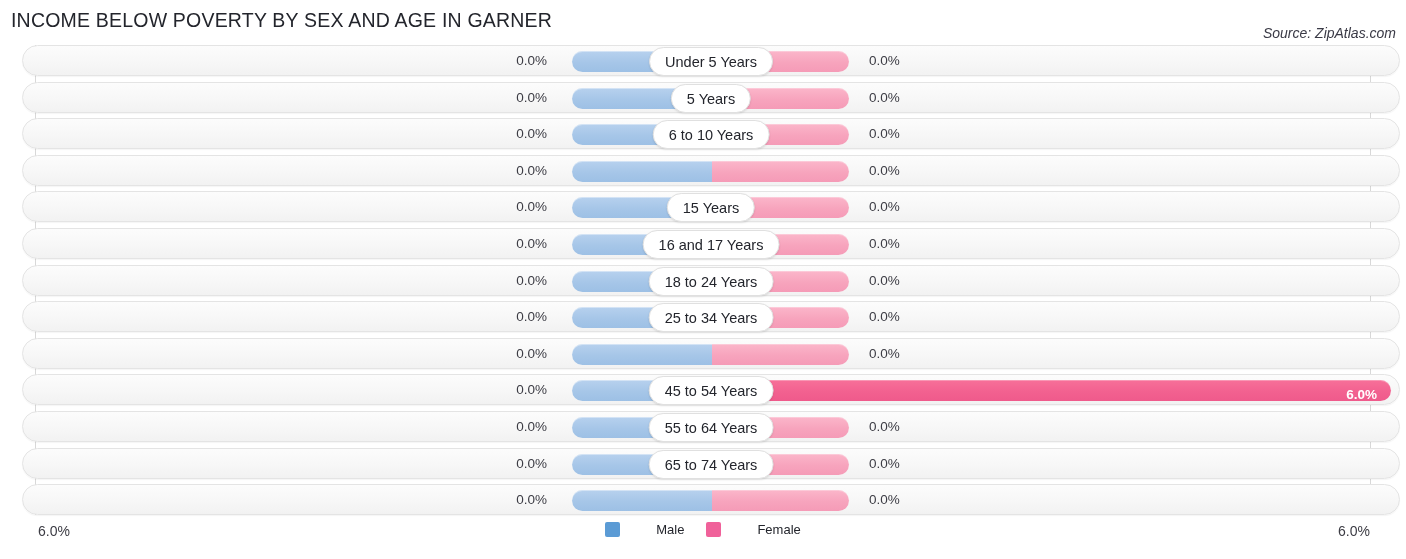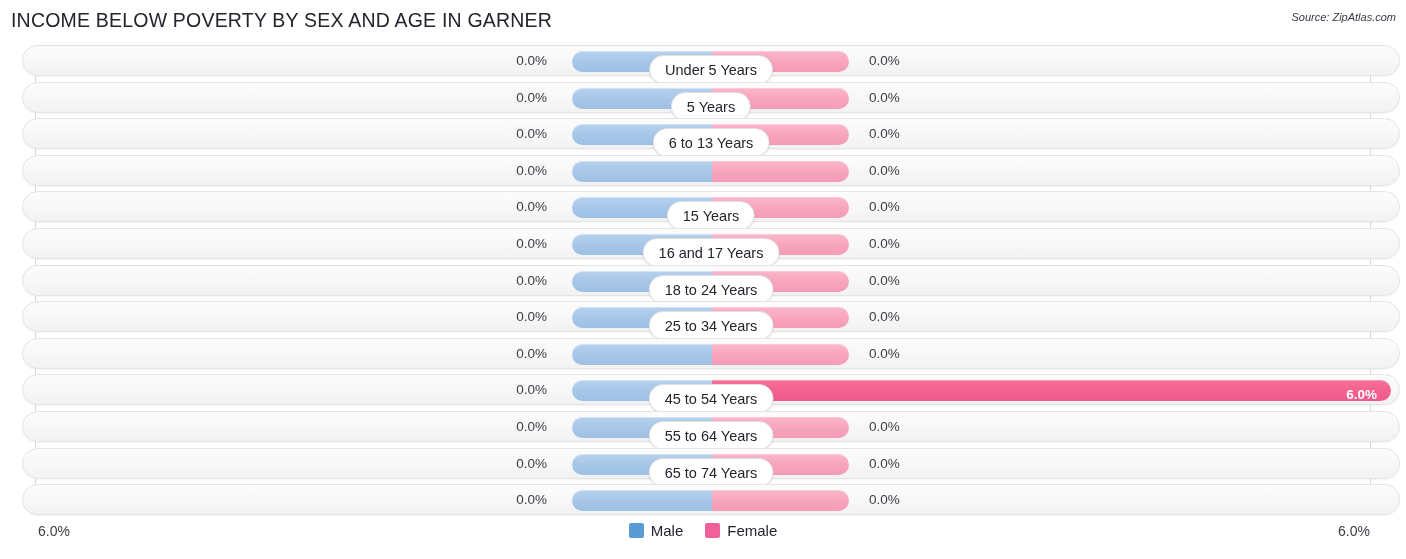--- a/index.html
+++ b/index.html
@@ -28,22 +28,22 @@
     top: 9px;
     font-size: 19.5px;
     letter-spacing: 0.2px;
     color: #23252c;
     font-weight: 400;
     white-space: nowrap;
   }
   .source-note {
     position: absolute;
     right: 10px;
-    top: 11px;
-    font-size: 11px;
+    top: 25px;
+    font-size: 14px;
     font-style: italic;
     color: #3a3a46;
     white-space: nowrap;
   }
 
   
   .plot {
     position: absolute;
     left: 0;
     top: 45px;
@@ -126,21 +126,21 @@
     right: 14px;
     font-size: 13.5px;
     color: #ffffff;
     font-weight: 700;
     white-space: nowrap;
   }
 
   
   .pill {
     position: absolute;
-    top: 9px;
+    top: 1px;
     left: 50%;
     transform: translateX(-50%);
     height: 29px;
     line-height: 29px;
     padding: 0 15px;
     background: #ffffff;
     border: 1px solid #e0e0e0;
     border-radius: 15px;
     font-size: 14.5px;
     color: #23252c;
@@ -184,22 +184,23 @@
   }
   .swatch {
     width: 15px;
     height: 15px;
     border-radius: 2px;
     display: inline-block;
   }
   .swatch-male   { background: #5b9bd5; }
   .swatch-female { background: #f0619a; }
   .legend-text {
-    font-size: 15px;
+    font-size: 13px;
     color: #23252c;
+    margin-left: 29px;
   }
 </style>
 </head>
 <body>
 
 <div class="header">
   <div class="chart-title">INCOME BELOW POVERTY BY SEX AND AGE IN GARNER</div>
   <div class="source-note">Source: ZipAtlas.com</div>
 </div>
 
@@ -224,21 +225,21 @@
           <span class="val val-right">0.0%</span>
           <div class="pill">5 Years</div>
         </div>
       </div>
       <div class="row">
         <div class="track">
           <div class="bar bar-male" style="left: 549px; width: 140px;"></div>
           <div class="bar bar-female zero" style="left: 689px; width: 137px;"></div>
           <span class="val val-left">0.0%</span>
           <span class="val val-right">0.0%</span>
-          <div class="pill">6 to 13 Years</div>
+          <div class="pill">6 to 10 Years</div>
         </div>
       </div>
       <div class="row">
         <div class="track">
           <div class="bar bar-male" style="left: 549px; width: 140px;"></div>
           <div class="bar bar-female zero" style="left: 689px; width: 137px;"></div>
           <span class="val val-left">0.0%</span>
           <span class="val val-right">0.0%</span>
         </div>
       </div>

